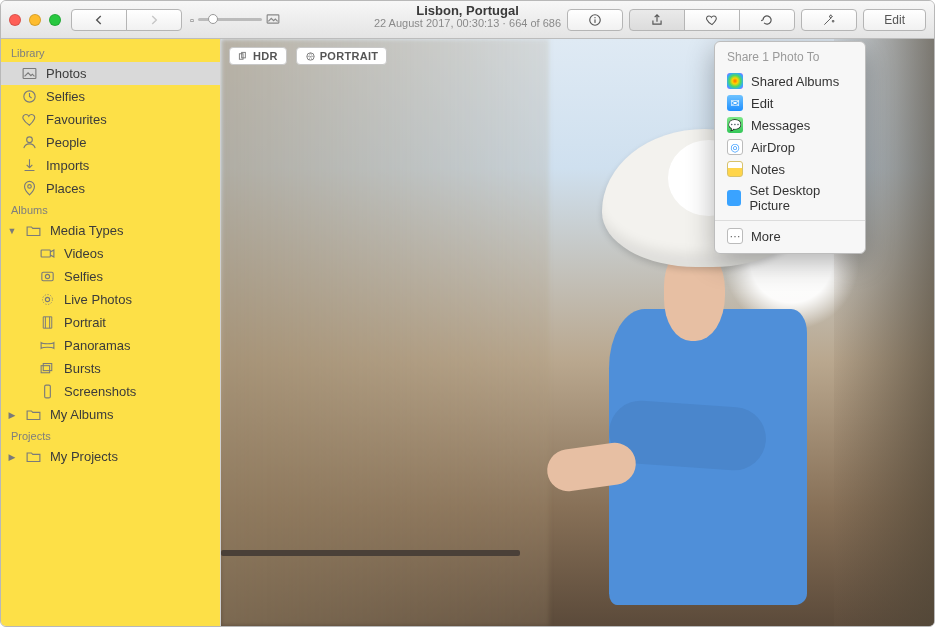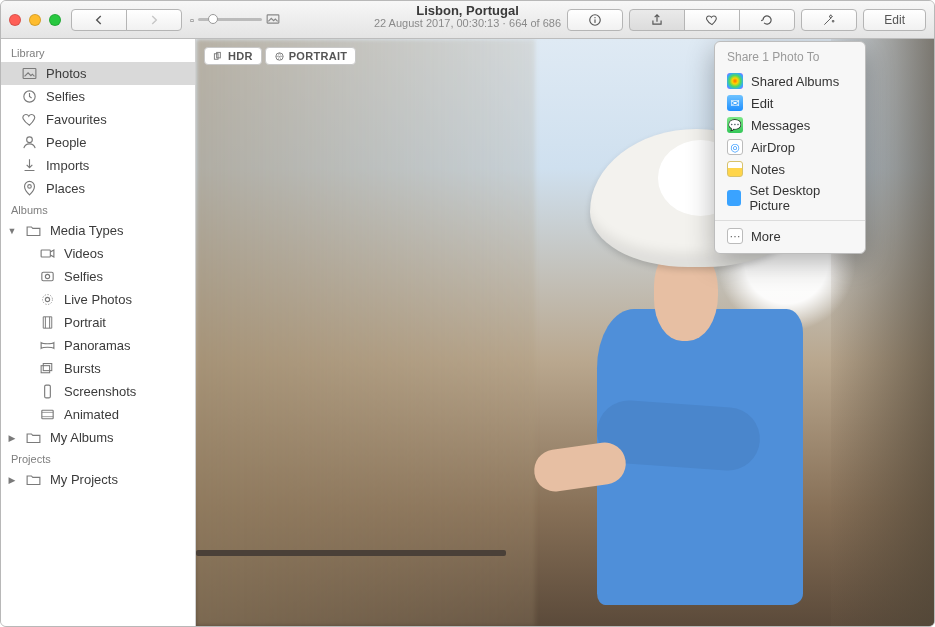--- a/index.html
+++ b/index.html
@@ -28,21 +28,21 @@
 .title-area { position: absolute; left: 0; right: 0; top: 2px; text-align: center; pointer-events: none; }
 .title-area .t1 { font-size: 13px; font-weight: 600; color: #3a3a3a; }
 .title-area .t2 { font-size: 11px; color: #8a8a8a; margin-top: -1px; }
 
 .toolbar-right { margin-left: auto; display: flex; gap: 6px; align-items: center; }
 
 
 .body { flex: 1; display: flex; min-height: 0; }
 
 
-.sidebar { width: 195px; background: #ffffff; border-right: 1px solid #d0d0d0; font-size: 13px; color: #3b3b3b; overflow-y: auto; padding-top: 4px; }
+.sidebar { width: 220px; background: #fde047; border-right: 1px solid #d0d0d0; font-size: 13px; color: #3b3b3b; overflow-y: auto; padding-top: 4px; }
 .sec-title { font-size: 11px; color: #7e7e7e; padding: 4px 10px 3px 10px; font-weight: 500; }
 .sb-item { display: flex; align-items: center; gap: 8px; padding: 3px 10px 3px 20px; cursor: default; }
 .sb-item.child { padding-left: 38px; }
 .sb-item.selected { background: #d9d9d9; }
 .sb-item .tri { width: 10px; color: #7a7a7a; font-size: 9px; display: inline-flex; justify-content: center; }
 .sb-item.has-tri { padding-left: 6px; }
 .sb-item svg.ic, .sb-item .ic { width: 17px; height: 17px; color: #7a7a7a; flex-shrink: 0; }
 
 
 .content { flex: 1; position: relative; background: #777; overflow: hidden; }
@@ -61,21 +61,21 @@
 .subject { position:absolute; right:12%; top:10%; bottom:0; width:48%; }
 .hat { position:absolute; left:28%; top:6%; width:60%; height:26%; background:#f3f2ee; border-radius:50% 50% 46% 46% / 60% 60% 40% 40%; box-shadow: inset -6px -14px 12px rgba(0,0,0,.08), 0 3px 6px rgba(0,0,0,.15); }
 .hat::after{content:"";position:absolute;left:32%;top:8%;width:40%;height:55%;background:#fff;border-radius:50%;}
 .face { position:absolute; left:46%; top:28%; width:18%; height:18%; background:#e7bfa3; border-radius:42% 46% 48% 44%; }
 .torso { position:absolute; left:30%; top:40%; width:58%; height:56%; background:#4f8fd9; border-radius:18% 8% 6% 4% / 20% 8% 4% 4%; }
 .arm { position:absolute; left:30%; top:58%; width:46%; height:12%; background:#4a86cc; border-radius:40px; transform:rotate(4deg); }
 .forearm { position:absolute; left:12%; top:66%; width:26%; height:8%; background:#e7bfa3; border-radius:30px; transform:rotate(-8deg); }
 .rail { position:absolute; left:0; right:58%; bottom:12%; height:6px; background:#4a4038; border-radius:2px; }
 
 
-.badges { position:absolute; top:8px; left:8px; display:flex; gap:3px; }
+.badges { position:absolute; top:8px; left:8px; display:flex; gap:9px; }
 .badge { background:#fff; border:1px solid #c8c8c8; border-radius:4px; padding:2px 8px; font-size:11px; font-weight:600; color:#555; display:flex; align-items:center; gap:4px; letter-spacing: .3px; }
 .badge svg{width:11px;height:11px;}
 
 
 .popover { position:absolute; top:2px; right:68px; width:152px; background:#f7f7f7; border:1px solid #bdbdbd; border-radius:6px; box-shadow:0 8px 28px rgba(0,0,0,.3); padding:6px 0 6px 0; z-index:50; }
 .popover .hdr { font-size:12px; color:#9a9a9a; padding:2px 12px 6px 12px; }
 .popover .mi { display:flex; align-items:center; gap:8px; padding:3px 12px; font-size:13px; color:#333; cursor:default; }
 .popover .mi .mic { width:16px; height:16px; border-radius:3px; display:flex; align-items:center; justify-content:center; font-size:11px; color:#fff; }
 .popover .sep { height:1px; background:#dcdcdc; margin:4px 0; }
 
@@ -253,27 +253,20 @@
             <rect x="3" y="8" width="12" height="10" fill="none" stroke="currentColor" stroke-width="1.5"></rect>
             <rect x="6" y="5" width="12" height="10" fill="none" stroke="currentColor" stroke-width="1.5"></rect>
           </svg>
         <span>Bursts</span>
       </div>
       <div class="sb-item child">
         <svg class="ic" viewBox="0 0 24 24">
             <rect x="8" y="3" width="8" height="18" rx="2" fill="none" stroke="currentColor" stroke-width="1.6"></rect>
           </svg>
         <span>Screenshots</span>
-      </div>
-      <div class="sb-item child">
-        <svg class="ic" viewBox="0 0 24 24">
-            <rect x="4" y="6" width="16" height="12" rx="1" fill="none" stroke="currentColor" stroke-width="1.6"></rect>
-            <path d="M4 9h16M4 15h16" stroke="currentColor" stroke-width="1"></path>
-          </svg>
-        <span>Animated</span>
       </div>
 
       <div class="sb-item has-tri">
         <span class="tri">▶</span>
         <svg class="ic" viewBox="0 0 24 24">
             <path d="M3 7h6l2 2h10v10H3z" fill="none" stroke="currentColor" stroke-width="1.6"></path>
           </svg>
         <span>My Albums</span>
       </div>
 

